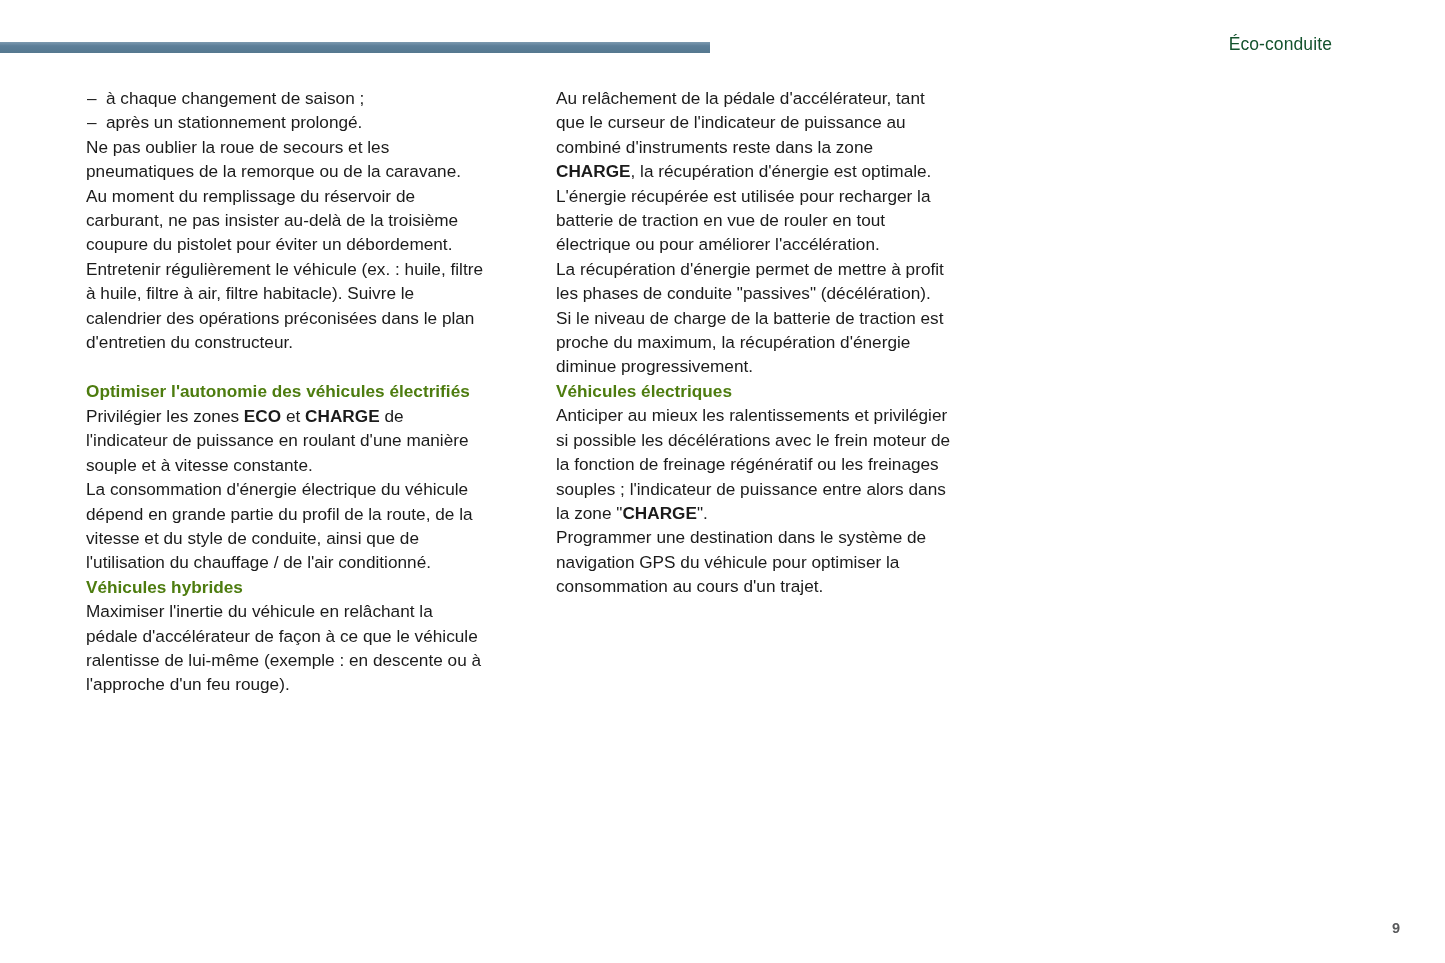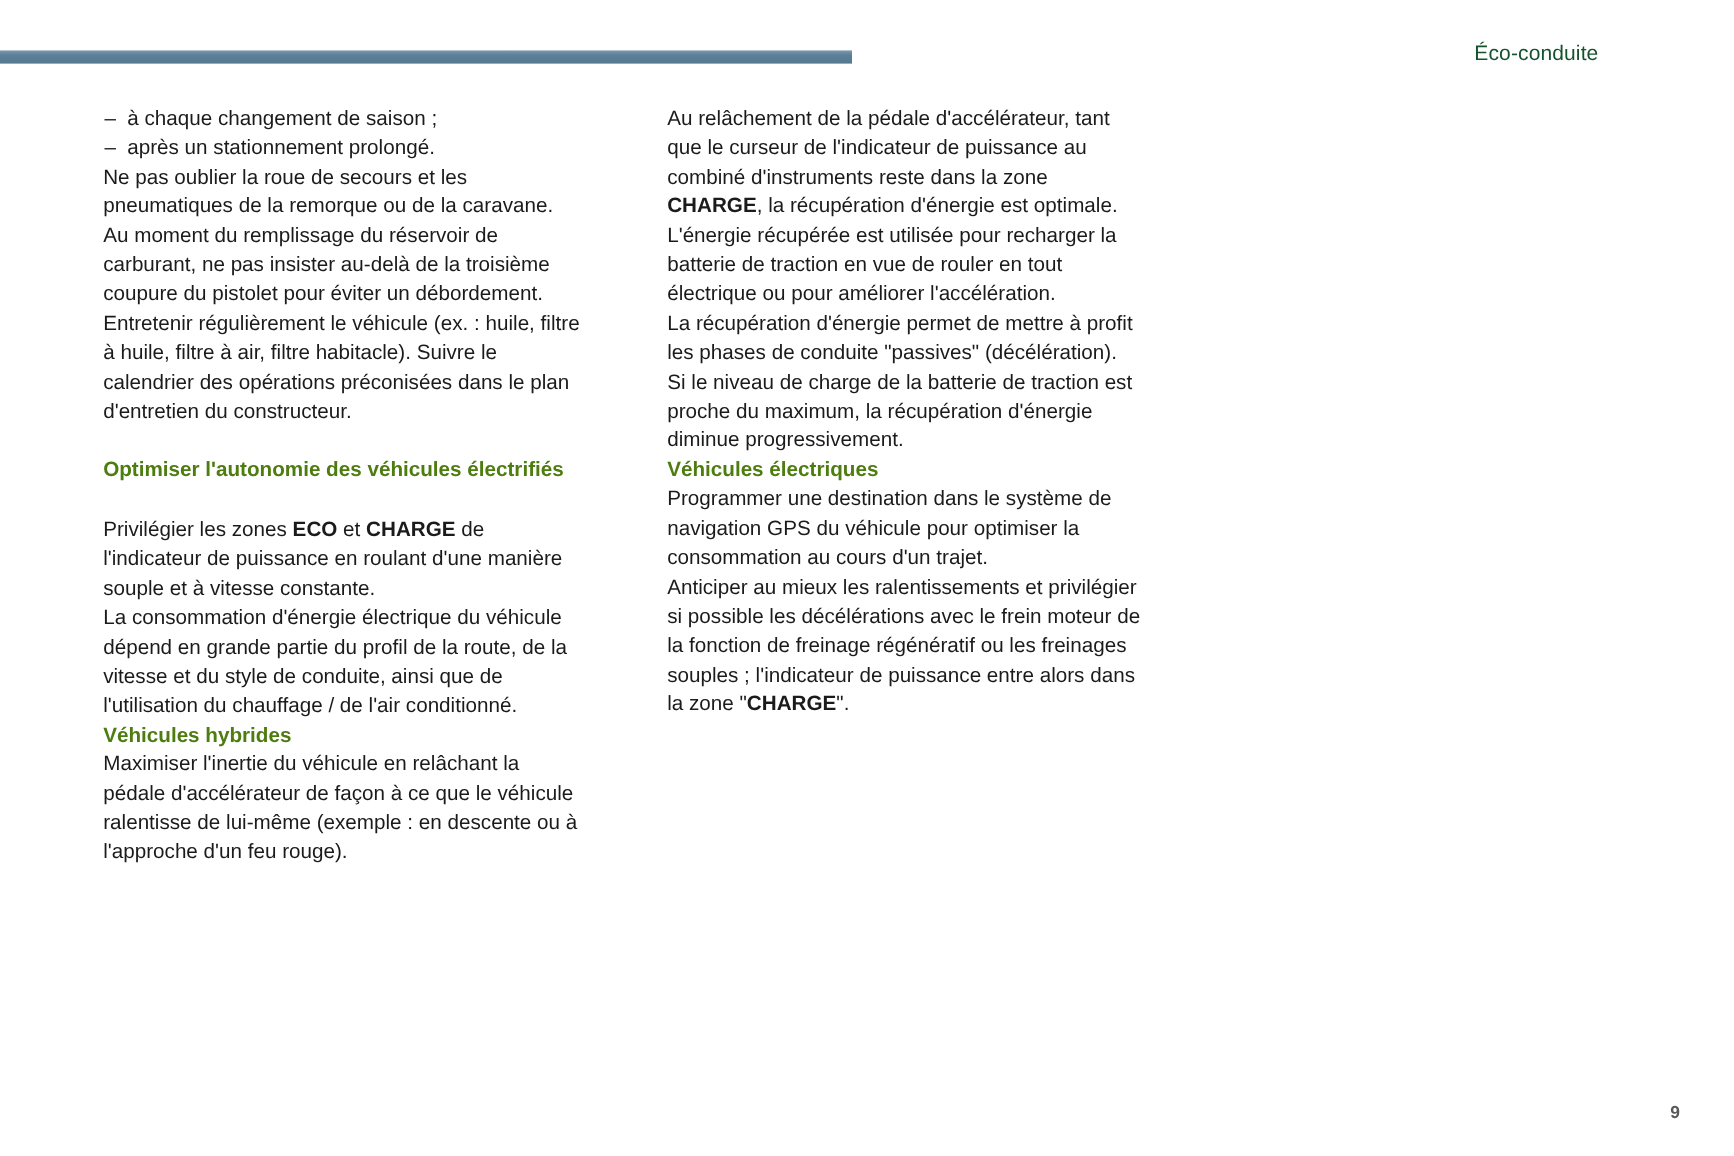--- a/index.html
+++ b/index.html
@@ -83,21 +83,21 @@
     padding: 0;
     font-size: 17.2px;
     line-height: 24.4px;
     font-weight: bold;
     color: #4d7c0f;
   }
   .heading.spaced-before {
     margin-top: 25px;
   }
   .heading.spaced-after {
-    margin-bottom: 25px;
+    margin-bottom: 0;
   }
 
   
   .dash-item {
     margin: 0;
     padding: 0 0 0 20px;
     position: relative;
   }
   .dash-item .dash {
     position: absolute;
@@ -157,20 +157,20 @@
   <div class="column col-right">
 
     <p class="para"><span>Au relâchement de la pédale d'accélérateur, tant que le curseur de l'indicateur de puissance au combiné d'instruments reste dans la zone </span><b>CHARGE</b><span>, la récupération d'énergie est optimale.</span></p>
 
     <p class="para">L'énergie récupérée est utilisée pour recharger la batterie de traction en vue de rouler en tout électrique ou pour améliorer l'accélération.</p>
     <p class="para">La récupération d'énergie permet de mettre à profit les phases de conduite "passives" (décélération).</p>
     <p class="para">Si le niveau de charge de la batterie de traction est proche du maximum, la récupération d'énergie diminue progressivement.</p>
 
     <h3 class="heading">Véhicules électriques</h3>
 
+    <p class="para"><span>Anticiper au mieux les ralentissements et privilégier si possible les décélérations avec le frein moteur de la fonction de freinage régénératif ou les freinages souples ; l'indicateur de puissance entre alors dans la zone "</span><b>CHARGE</b><span>".</span></p>
+
     <p class="para">Programmer une destination dans le système de navigation GPS du véhicule pour optimiser la consommation au cours d'un trajet.</p>
-
-    <p class="para"><span>Anticiper au mieux les ralentissements et privilégier si possible les décélérations avec le frein moteur de la fonction de freinage régénératif ou les freinages souples ; l'indicateur de puissance entre alors dans la zone "</span><b>CHARGE</b><span>".</span></p>
 
   </div>
 </div>
 
 <div class="page-number">9</div>
 
 </body></html>

